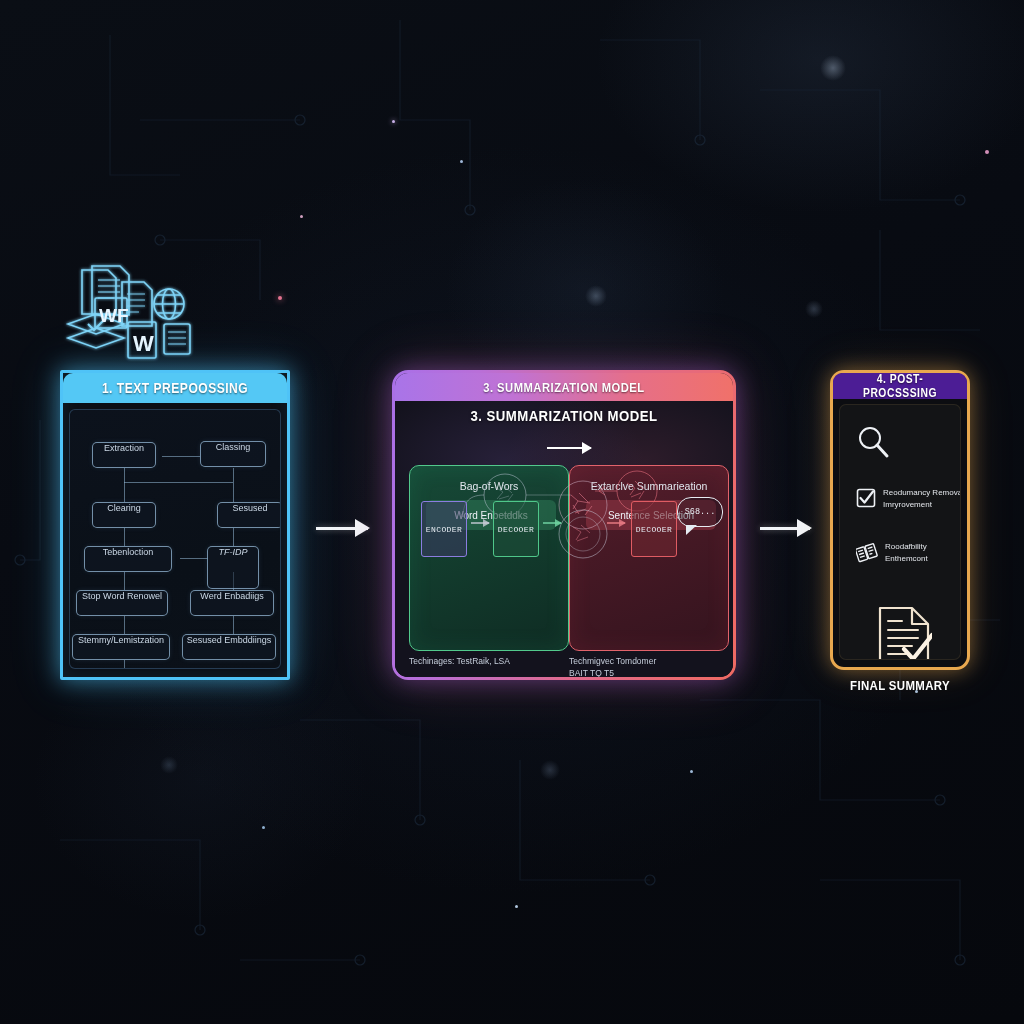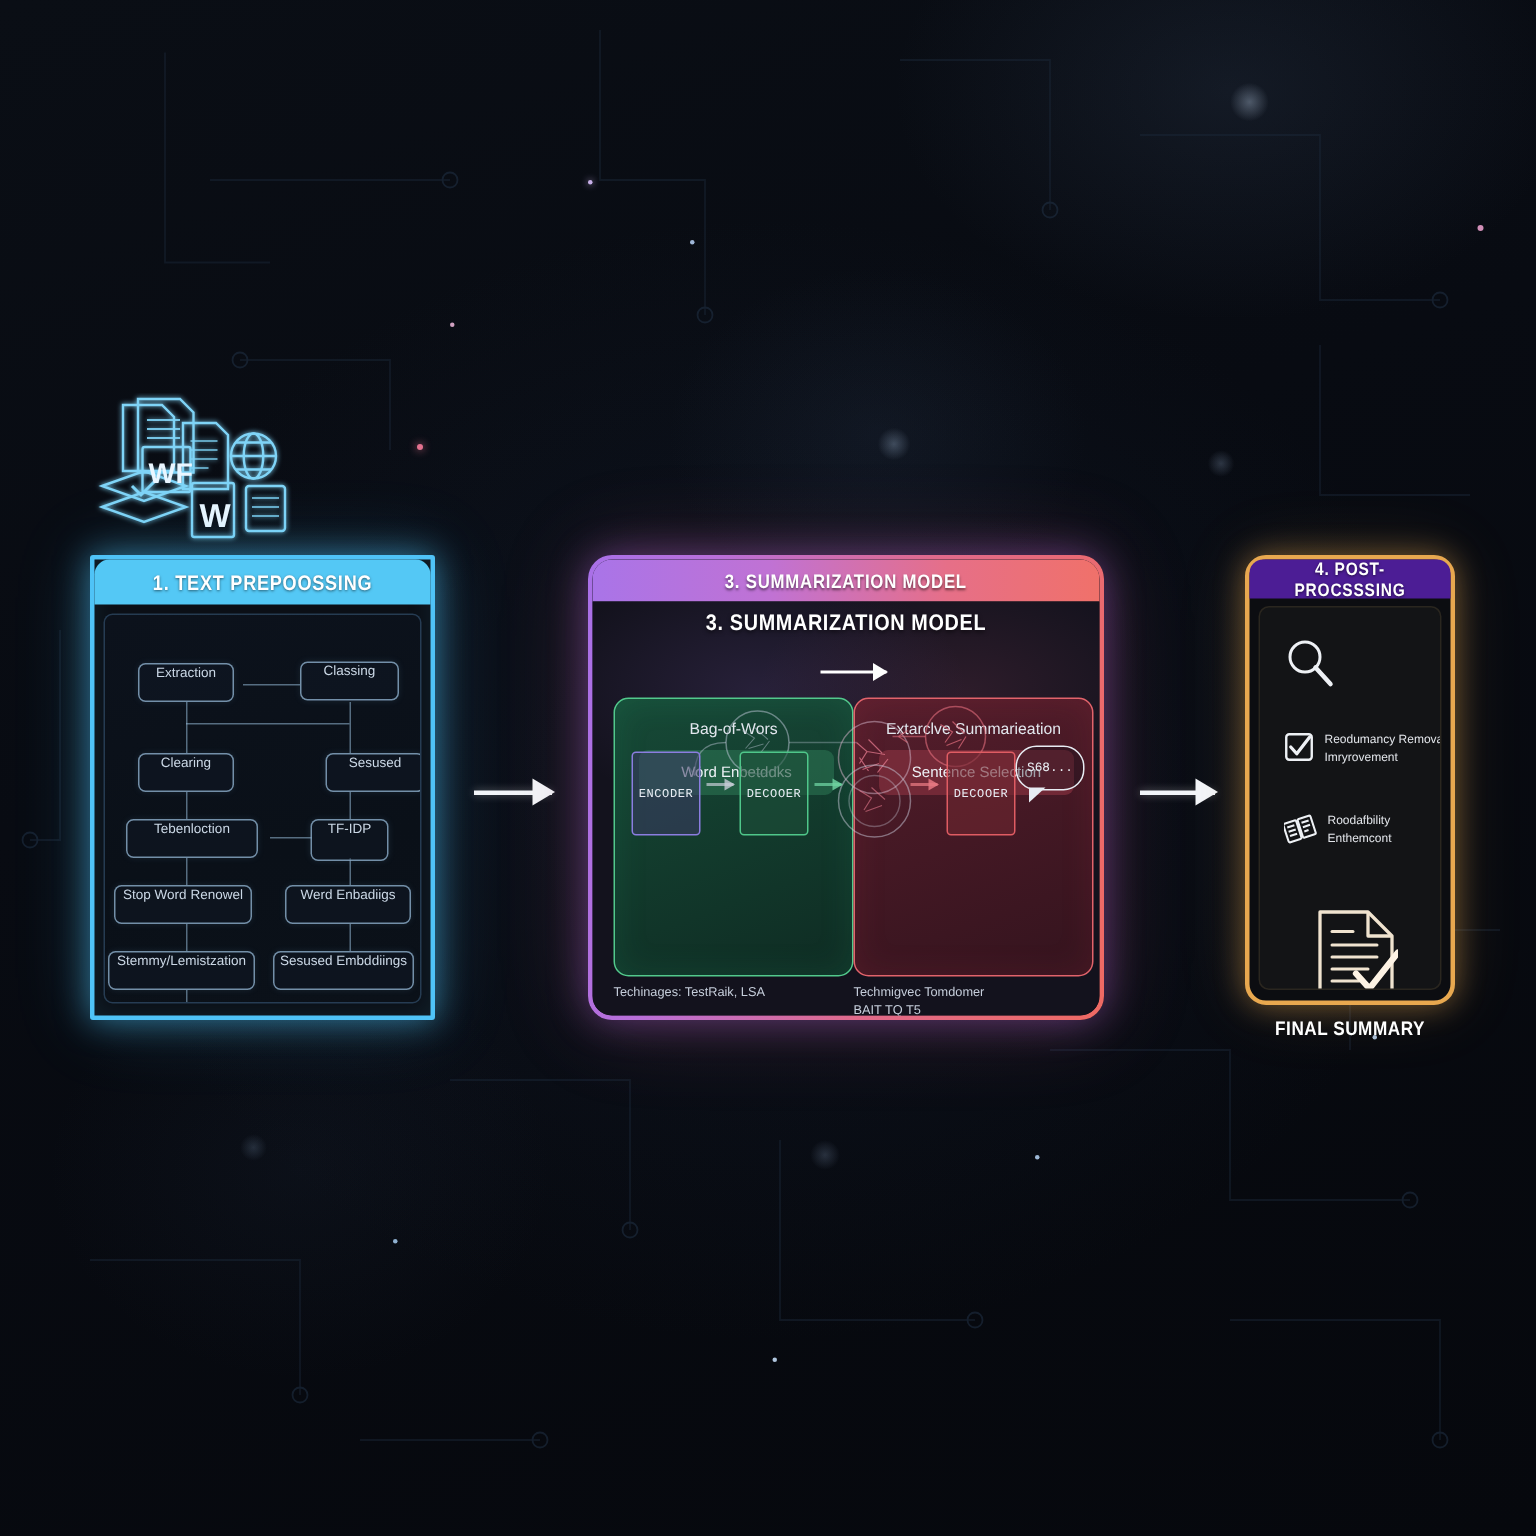--- a/index.html
+++ b/index.html
@@ -344,21 +344,21 @@
     <div class="flow-box" style="left:22px;top:92px;width:64px;height:26px;">
       <span>Clearing</span>
       </div>
     <div class="flow-box" style="left:147px;top:92px;width:66px;height:26px;">
       <span>Sesused</span>
       </div>
 
     <div class="flow-box" style="left:14px;top:136px;width:88px;height:26px;">
       <span>Tebenloction</span>
       </div>
-    <div class="flow-box" style="left:137px;top:136px;width:52px;height:28px;">
+    <div class="flow-box" style="left:137px;top:136px;width:52px;height:43px;font-style:italic;">
       <span>TF-IDP</span>
       </div>
 
     <div class="flow-box" style="left:6px;top:180px;width:92px;height:26px;">
       <span>Stop Word Renowel</span>
       </div>
     <div class="flow-box" style="left:120px;top:180px;width:84px;height:26px;">
       <span>Werd Enbadiigs</span>
       </div>
 

